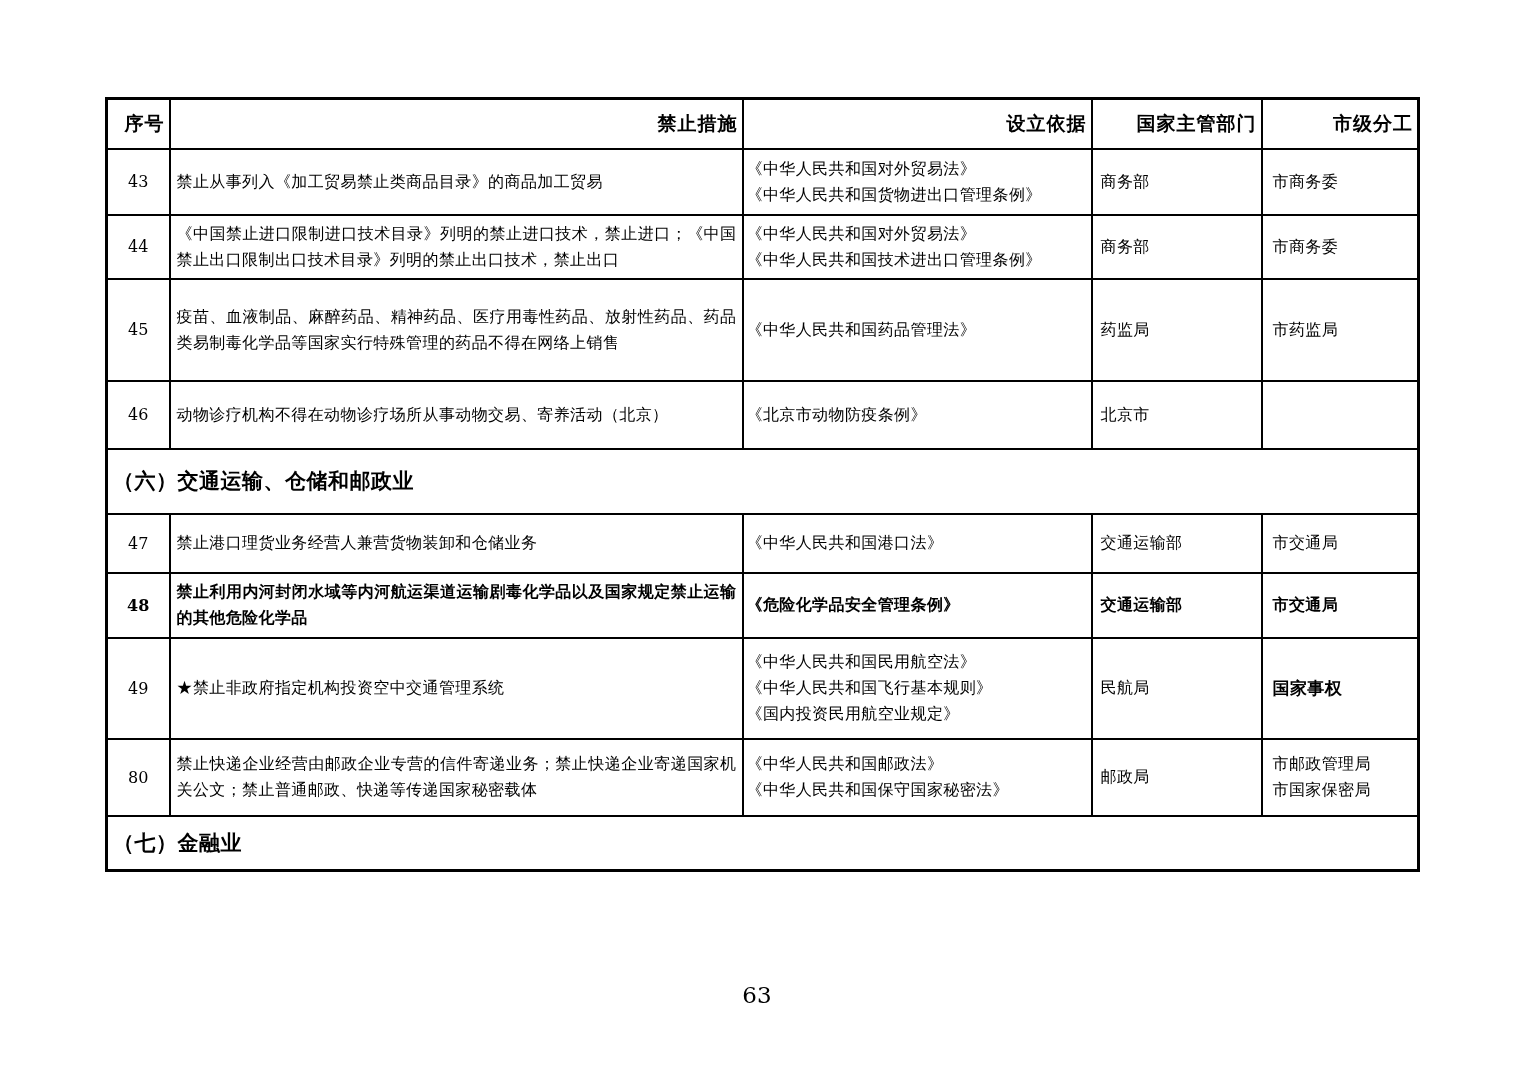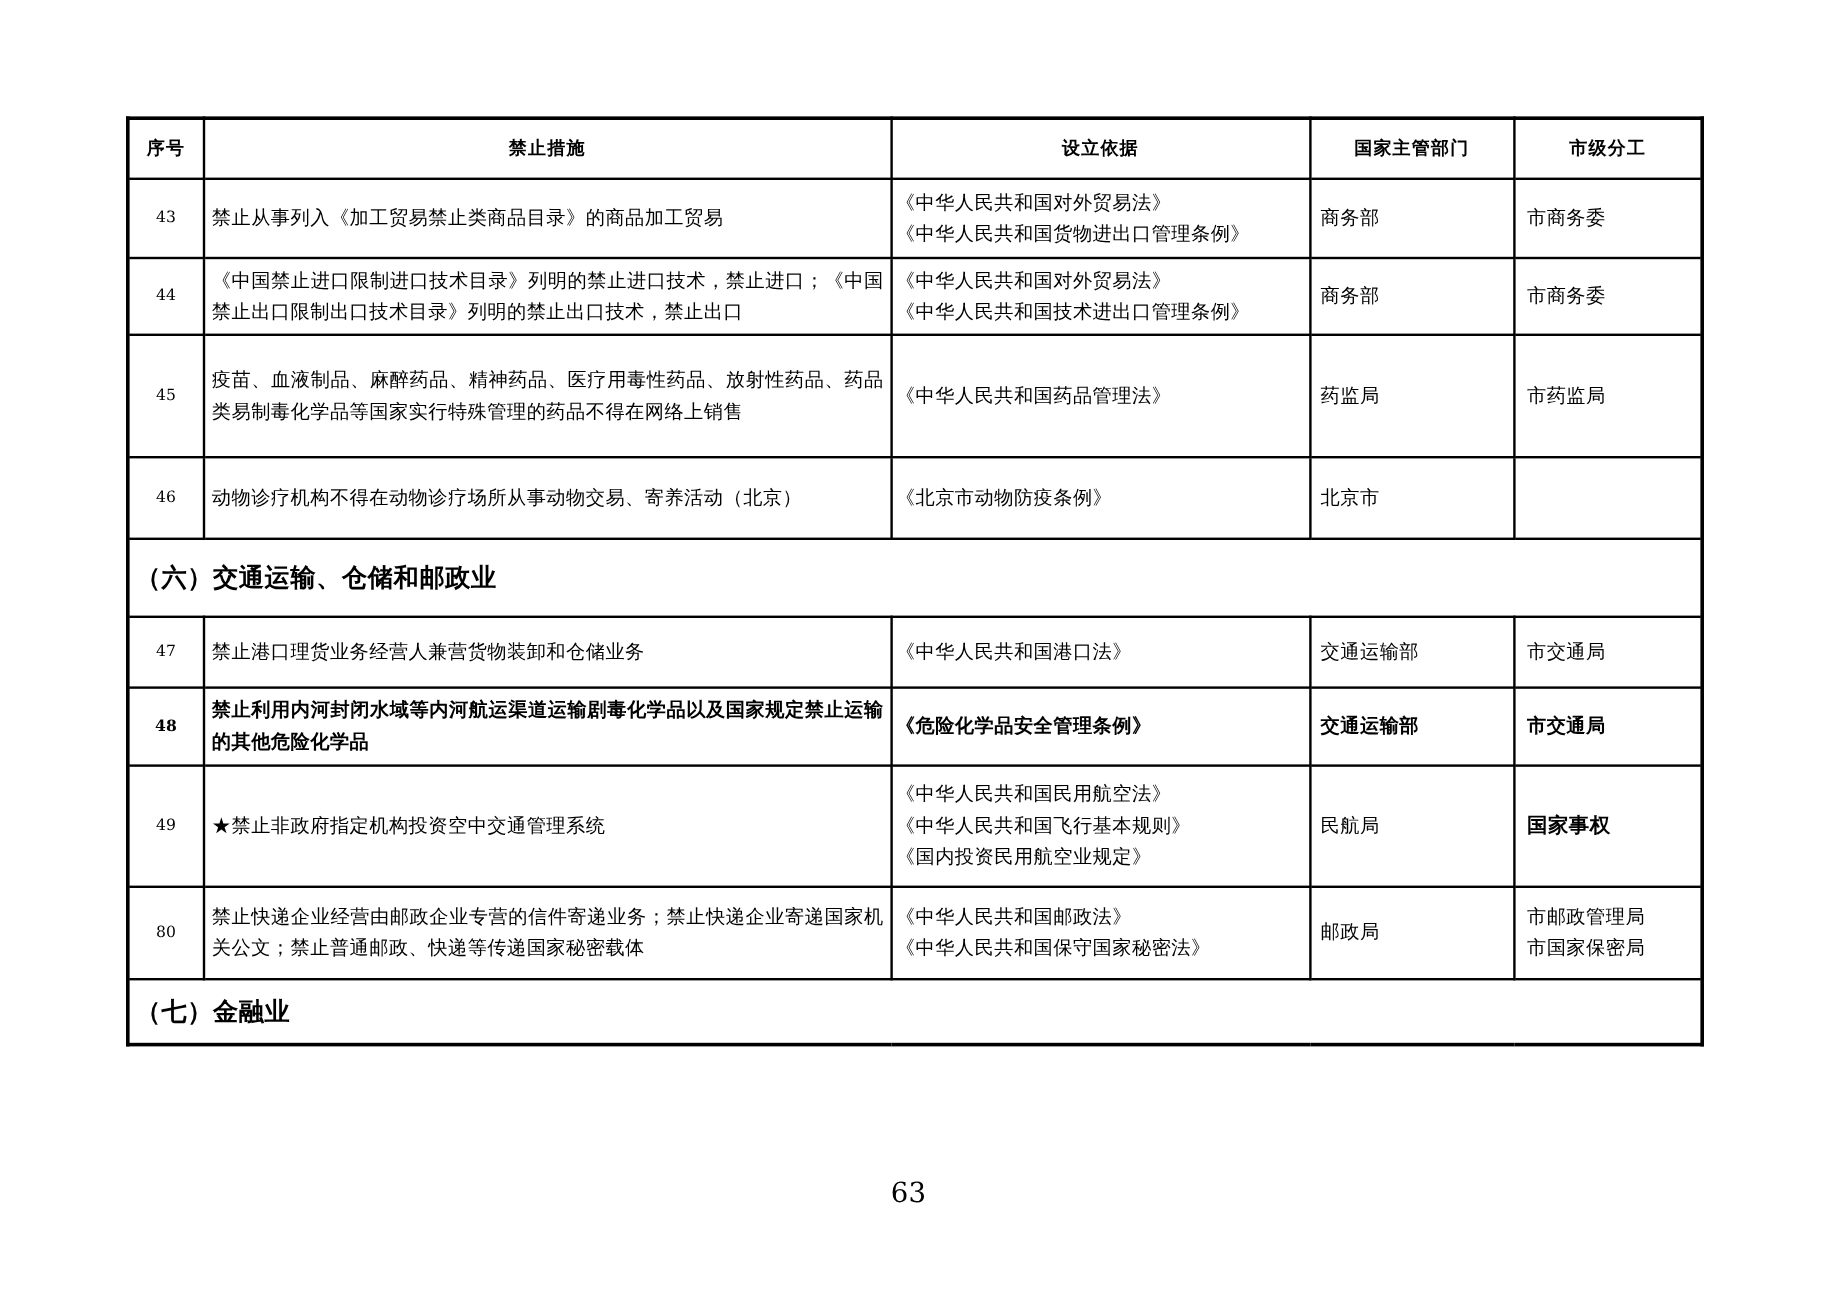--- a/index.html
+++ b/index.html
@@ -25,29 +25,29 @@
     table-layout: fixed;
     border: 3px solid #000;
   }
   table.main-table th,
   table.main-table td {
     border: 2px solid #000;
     vertical-align: middle;
     overflow: hidden;
   }
   th.col-header {
-    font-size: 15px;
+    font-size: 19px;
     font-weight: bold;
-    text-align: center;
+    text-align: right;
     letter-spacing: 1px;
     padding: 4px;
   }
   td.cell-no {
     text-align: center;
-    font-size: 13px;
+    font-size: 16px;
     padding: 2px;
   }
   td.cell-measure {
     font-size: 16px;
     line-height: 26px;
     letter-spacing: 0.4px;
     padding: 2px 5px 2px 6px;
     text-align: justify;
   }
   td.cell-basis {

